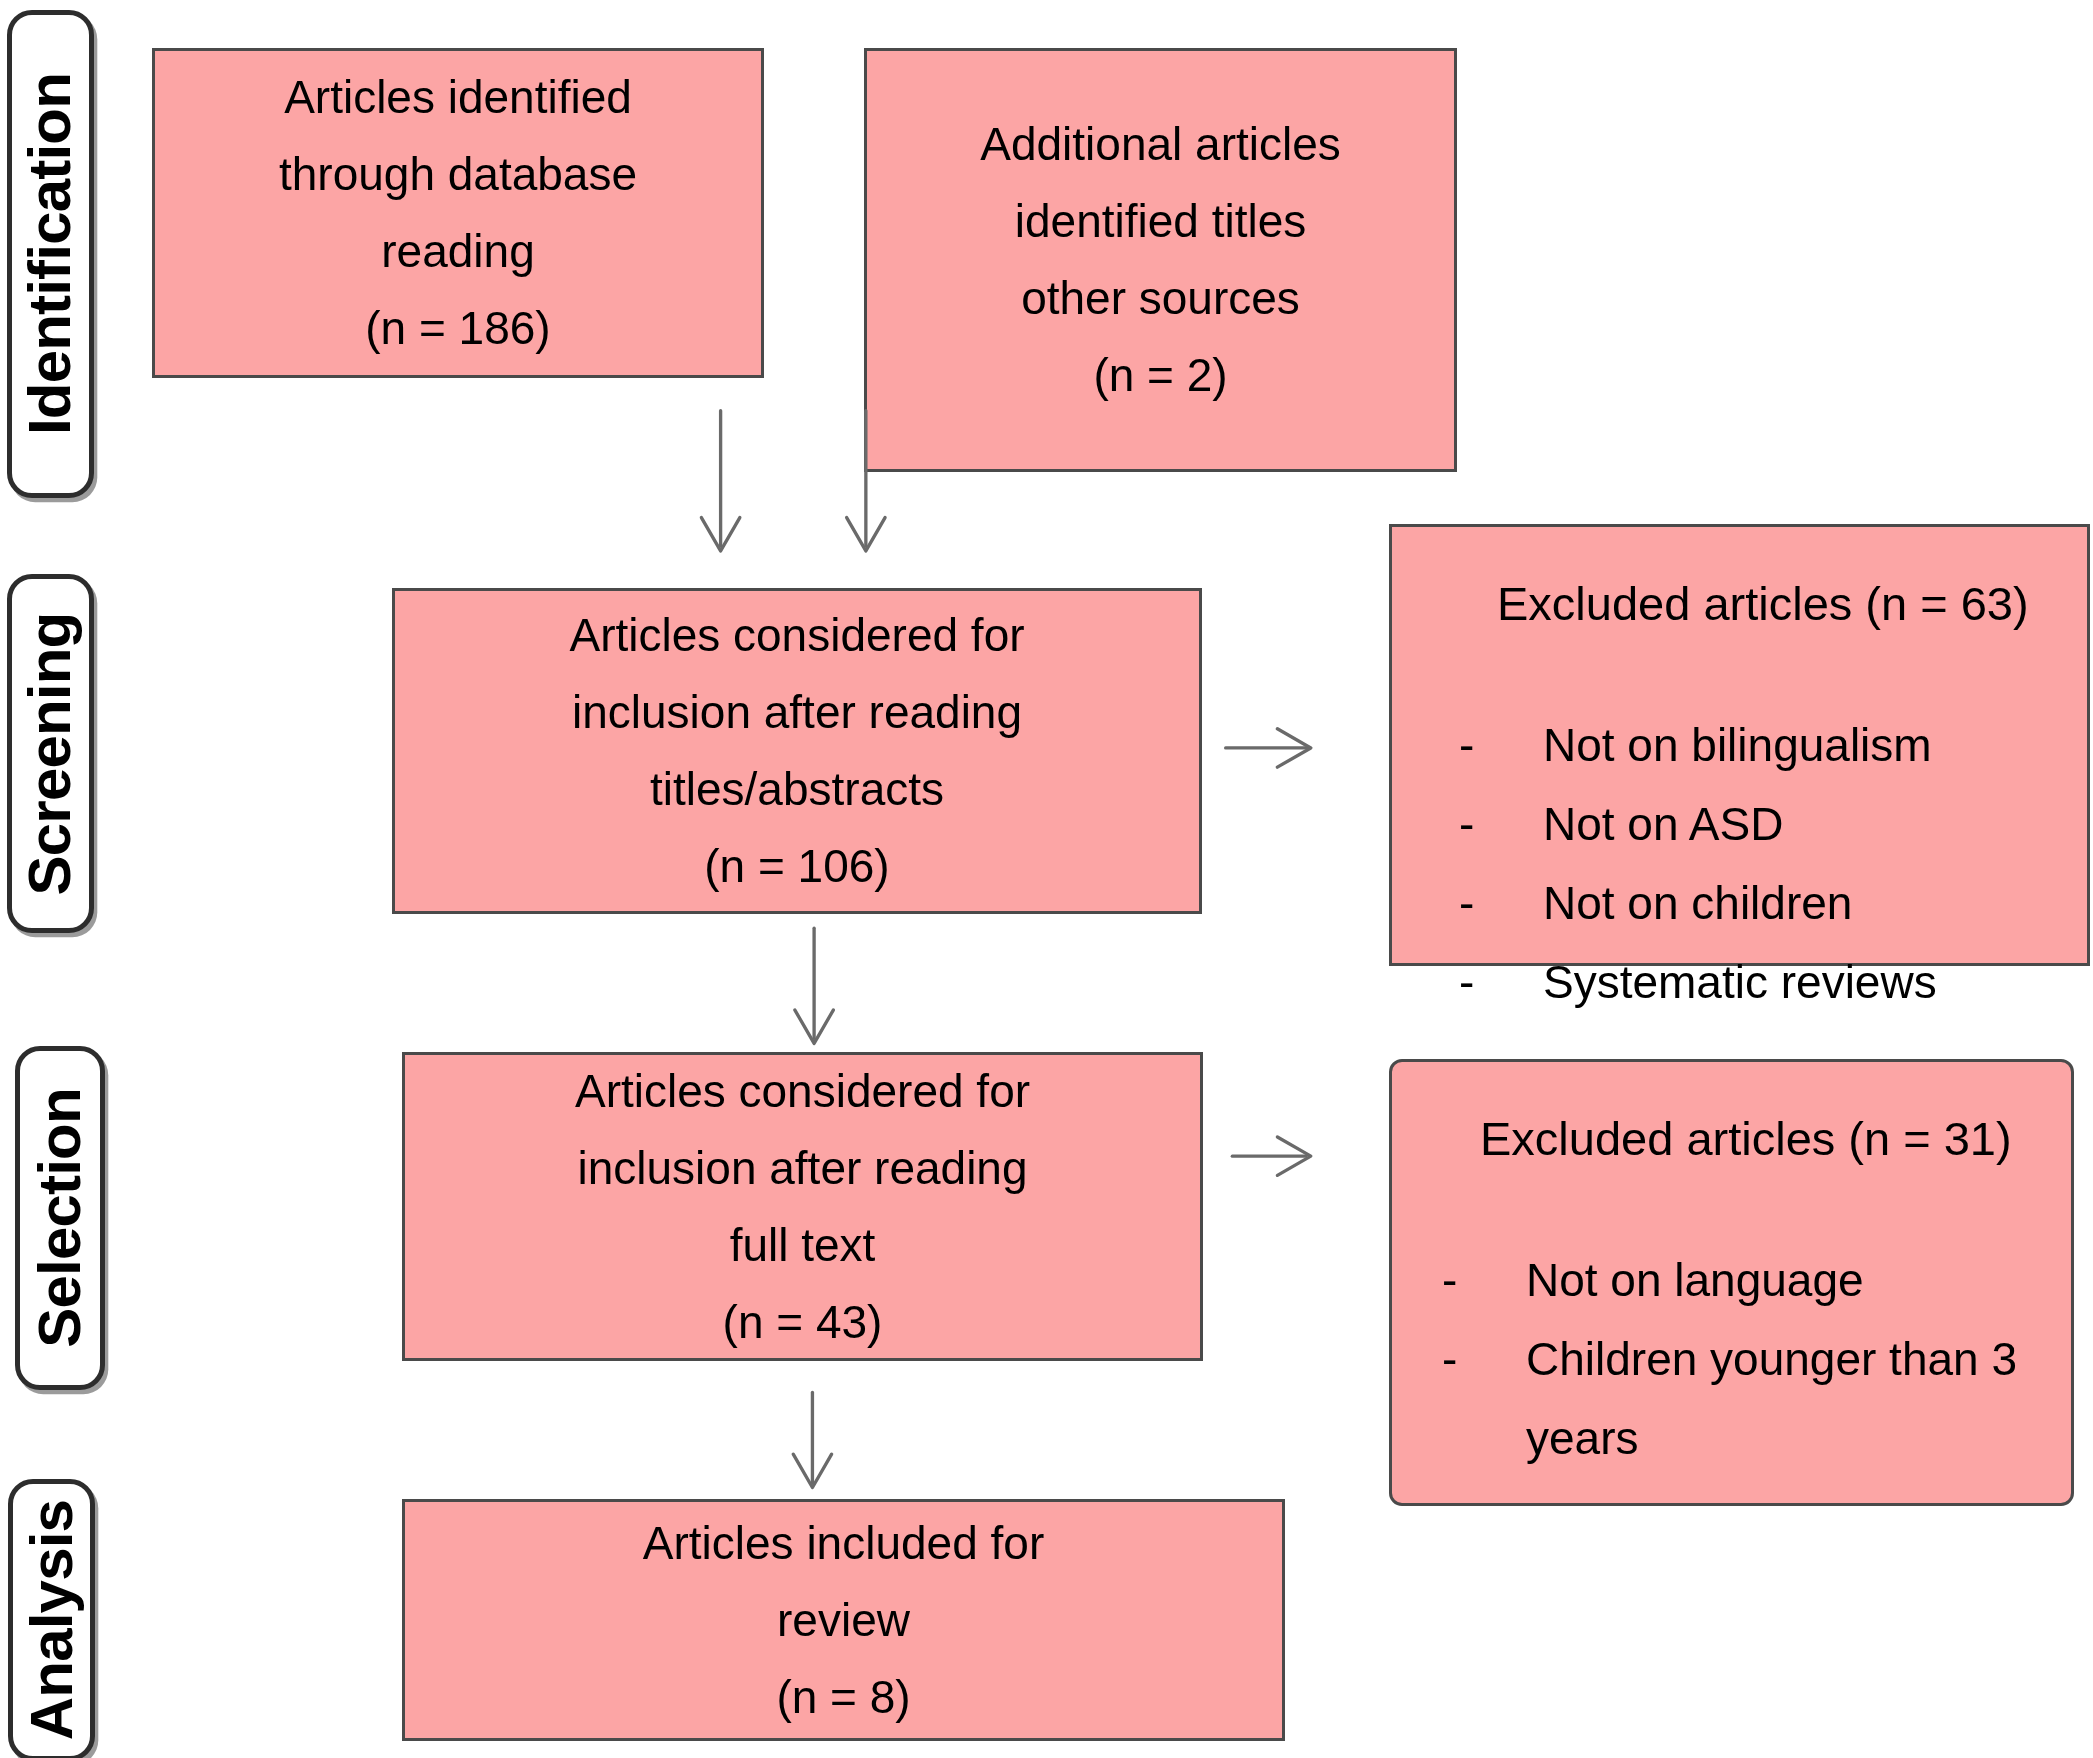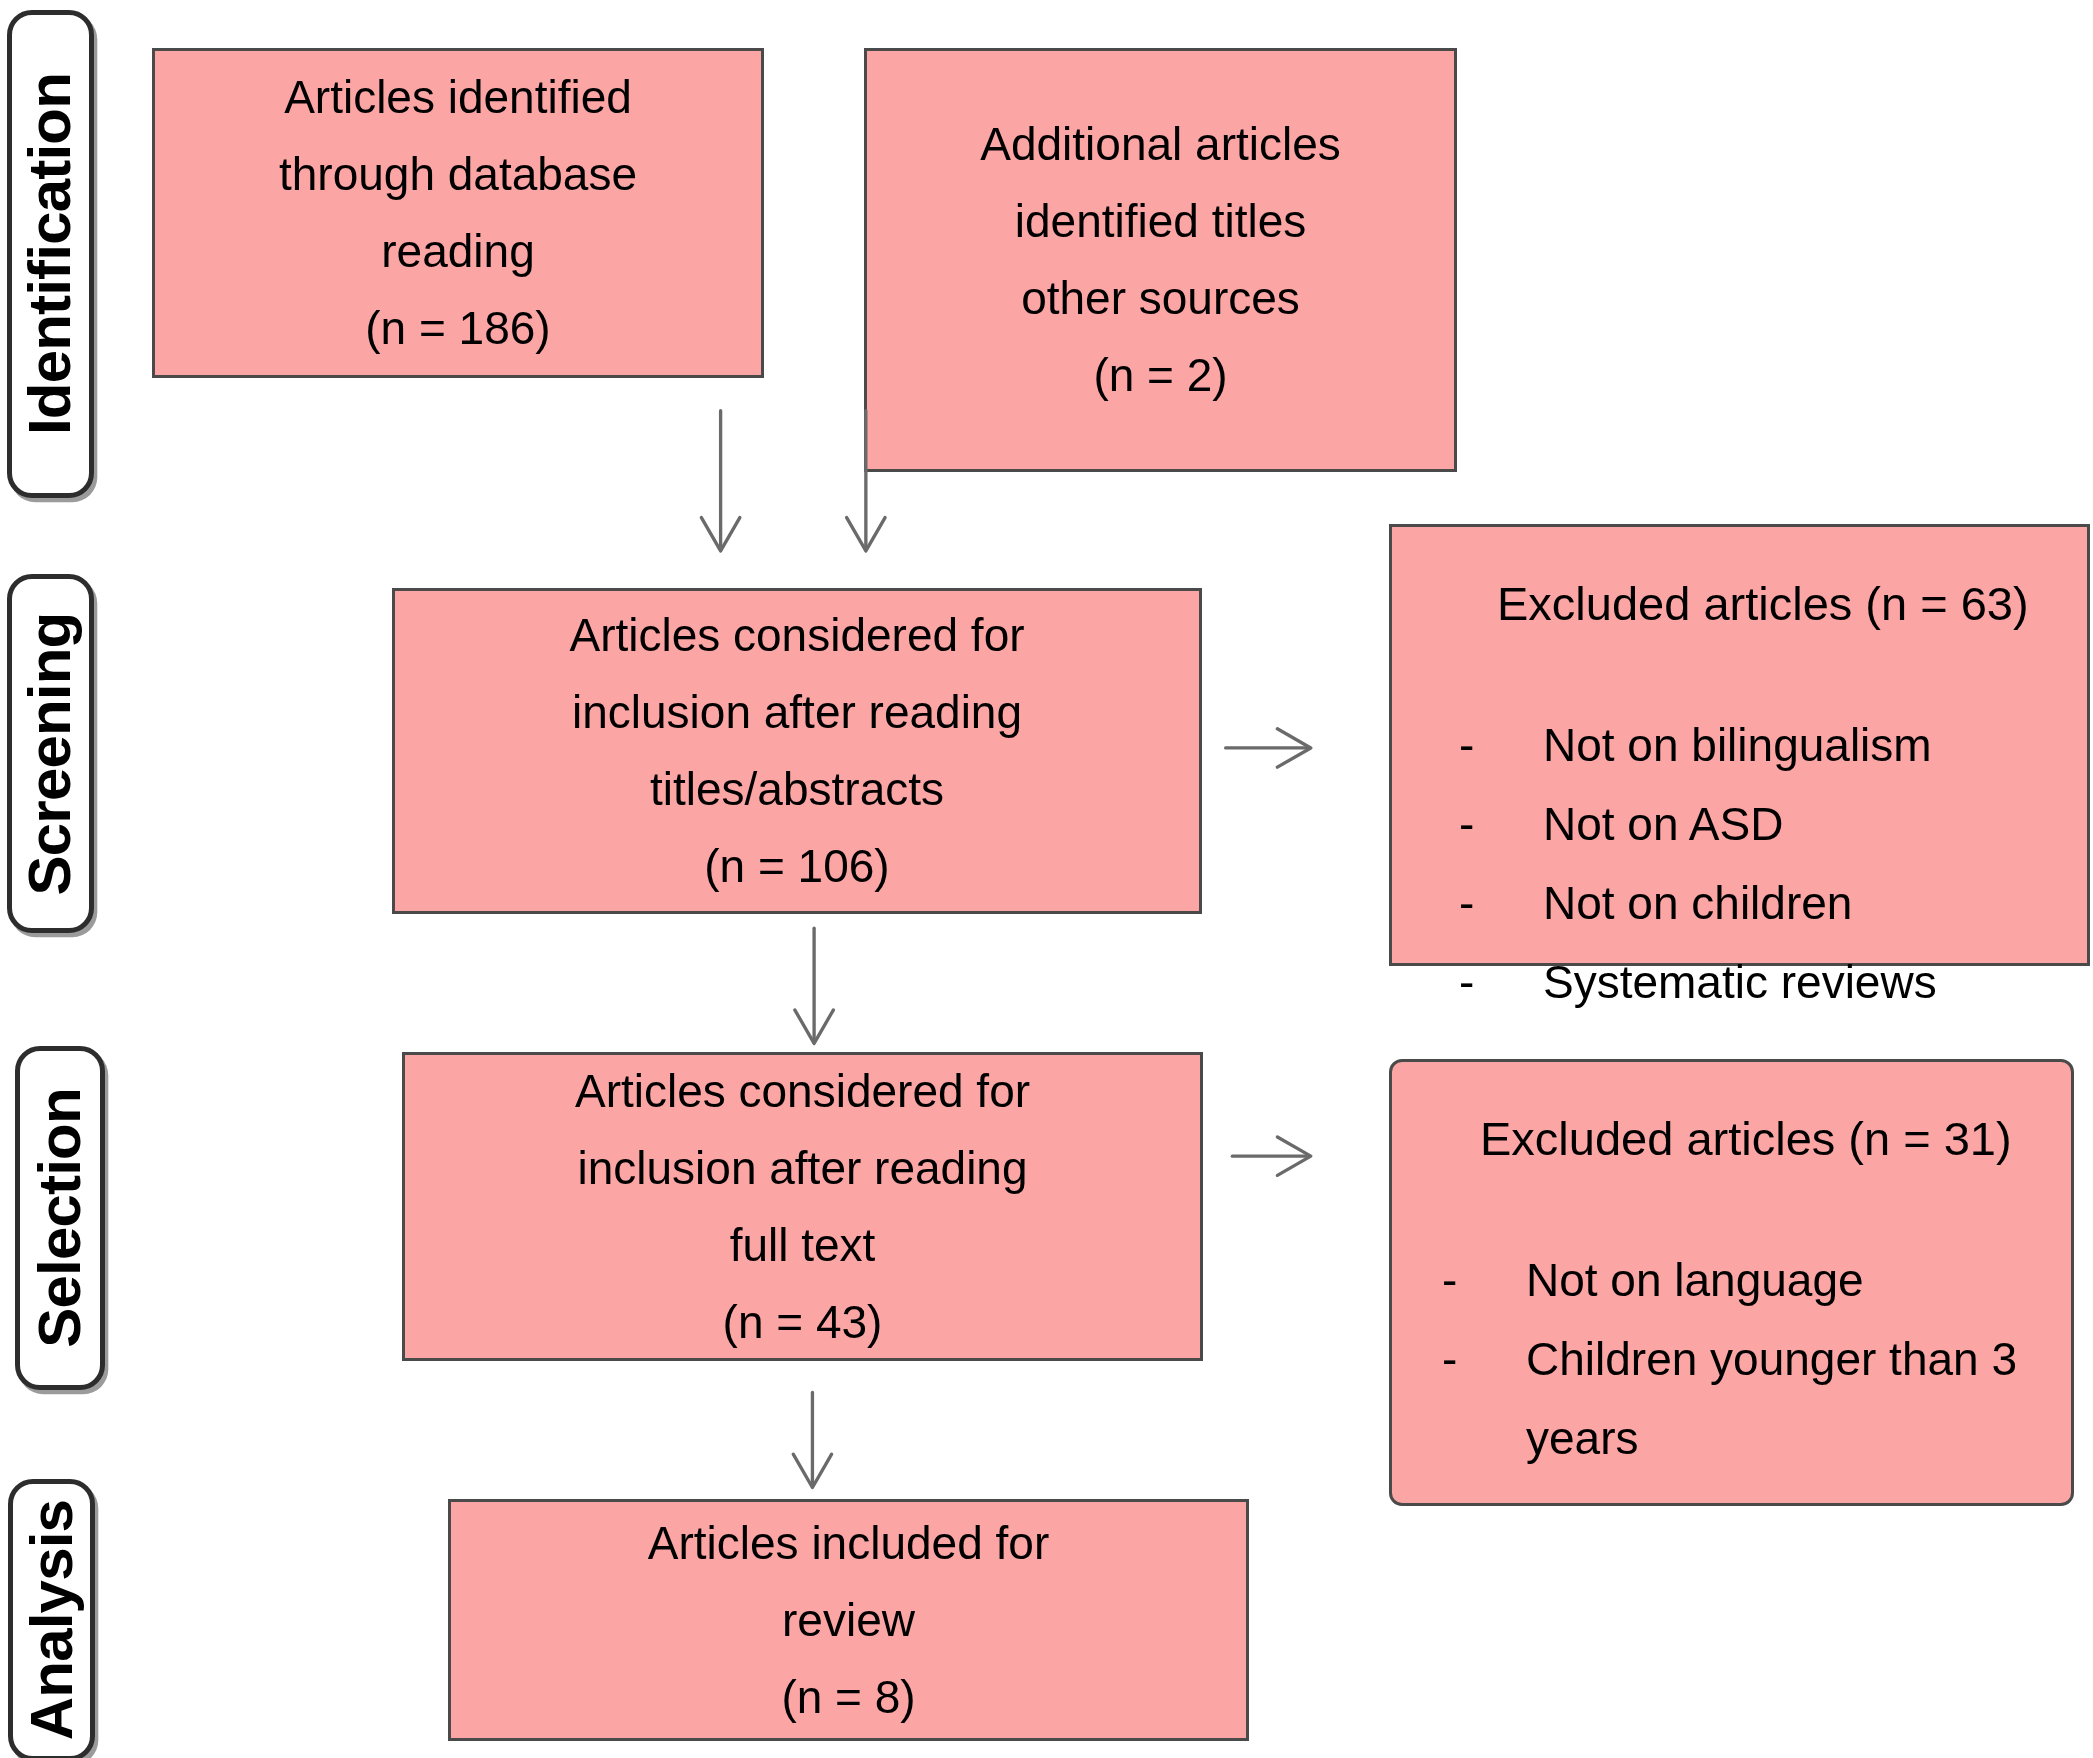--- a/index.html
+++ b/index.html
@@ -49,21 +49,21 @@
     flex-direction: column;
     justify-content: center;
     text-align: center;
   }
   .box .line { font-size: 46px; line-height: 77px; }
 
   #box-db        { left: 152px;  top: 48px;   width: 612px; height: 330px; }
   #box-other     { left: 864px; top: 48px;   width: 593px; height: 424px; }
   #box-screen    { left: 392px;  top: 588px;  width: 810px; height: 326px; }
   #box-fulltext  { left: 402px;  top: 1052px; width: 801px; height: 309px; }
-  #box-included  { left: 402px;  top: 1499px; width: 801px; height: 242px; margin-left: 46px; }
+  #box-included  { left: 402px;  top: 1499px; width: 883px; height: 242px; }
 
   
   .excl { padding-top: 47px; }
   #box-excl1 { left: 1389px; top: 524px;  width: 701px; height: 442px; padding-left: 17px; }
   #box-excl2 { left: 1389px; top: 1059px; width: 685px; height: 447px; border-radius: 13px; }
   .excl .title { font-size: 47px; line-height: 60px; margin-left: 88px; }
   .excl .items { margin-top: 72px; }
   .excl .item  { display: flex; font-size: 46px; line-height: 79px; }
   .excl .dash  { flex: none; width: 134px; padding-left: 50px; box-sizing: border-box; }
   .excl .text  { flex: 1; padding-right: 5px; }

